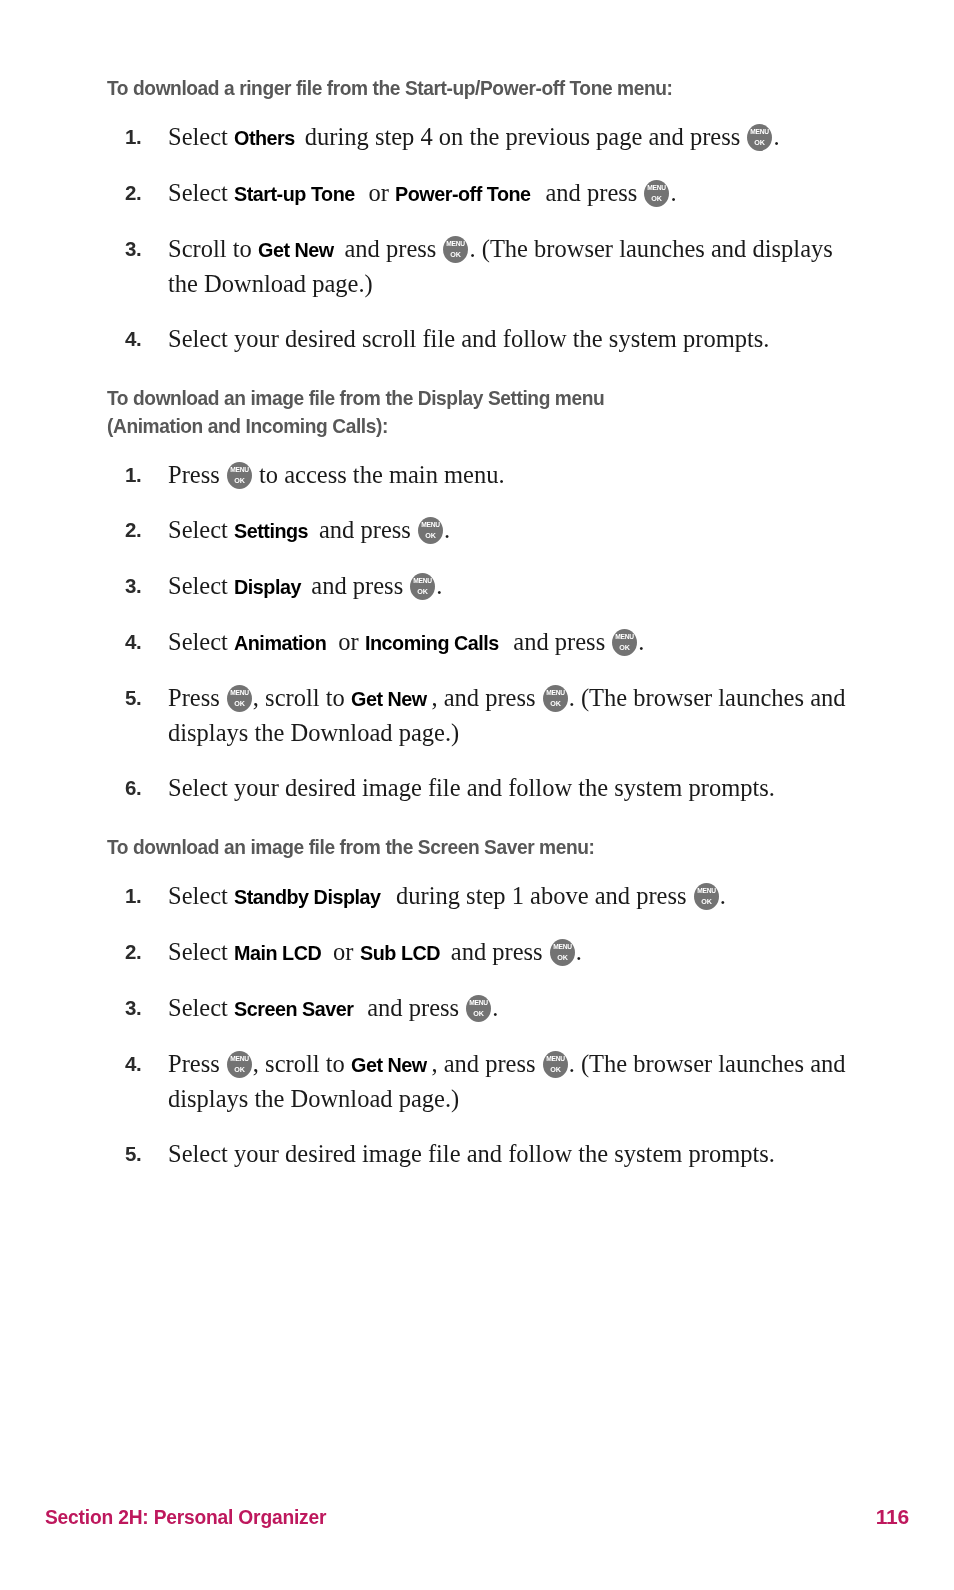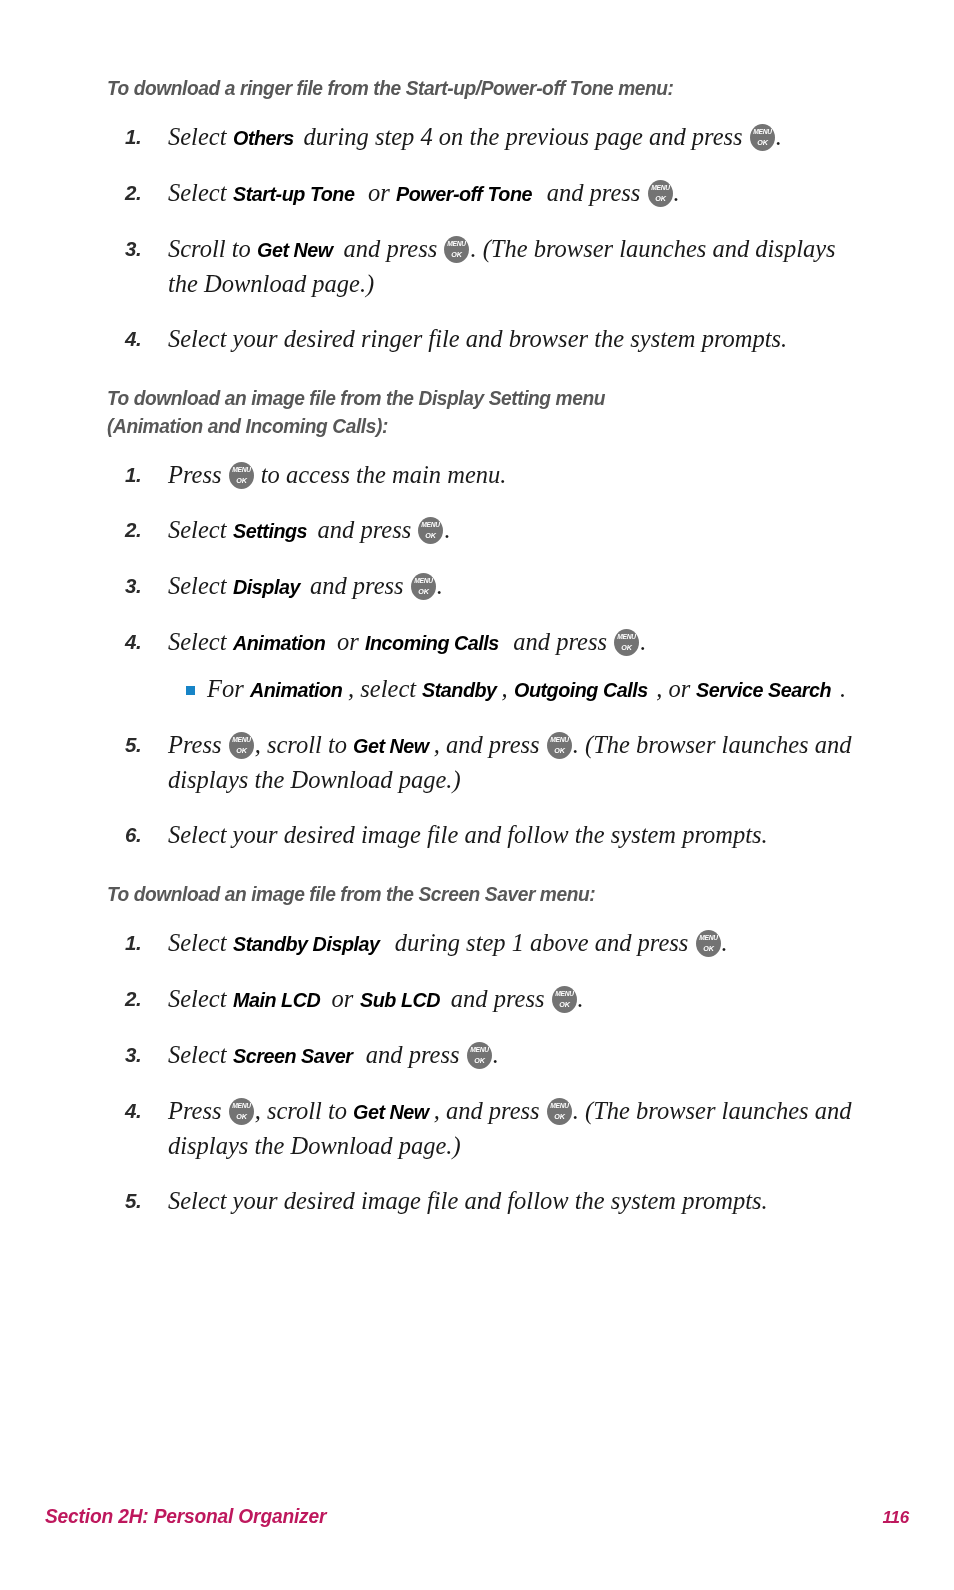--- a/index.html
+++ b/index.html
@@ -14,21 +14,20 @@
     -webkit-font-smoothing: antialiased;
     overflow: hidden;
     position: relative;
   }
 
   .page {
     position: relative;
     width: 954px;
     height: 1590px;
     box-sizing: border-box;
-    font-style: italic;
   }
 
   .content {
     position: absolute;
     left: 107px;
     top: 74px;
     width: 760px;
   }
 
   
@@ -157,21 +156,21 @@
     display: flex;
     justify-content: space-between;
     align-items: baseline;
     font-family: "Liberation Sans", sans-serif;
     font-weight: bold;
     font-size: 20px;
     color: #be185d;
     letter-spacing: -0.2px;
   }
   .footer-left { transform: scaleX(0.96); transform-origin: left center; }
-  .footer-right { font-size: 17px; text-align: right; }
+  .footer-right { font-size: 21px; text-align: right; }
 </style>
 </head>
 <body>
 
 <div class="page">
 
   <div class="content">
     <div id="sections-root">
         <div class="section-heading sec-gap-1">To download a ringer file from the Start-up/Power-off Tone menu:</div>
         <ol class="steps">
@@ -182,42 +181,41 @@
           <li class="step">
             <span class="step-num">2.</span>
             <span class="step-body"><span>Select </span><span class="ui">Start-up Tone</span><span> or </span><span class="ui">Power-off Tone</span><span> and press </span><span class="menukey"><span class="mk-top">MENU</span><span class="mk-bot">OK</span></span><span>.</span></span>
           </li>
           <li class="step">
             <span class="step-num">3.</span>
             <span class="step-body"><span>Scroll to </span><span class="ui">Get New</span><span> and press </span><span class="menukey"><span class="mk-top">MENU</span><span class="mk-bot">OK</span></span><span>. (The browser launches and displays the Download page.)</span></span>
           </li>
           <li class="step">
             <span class="step-num">4.</span>
-            <span class="step-body"><span>Select your desired ringer file and browser the system prompts.</span></span>
+            <span class="step-body"><span>Select your desired scroll file and follow the system prompts.</span></span>
           </li>
         </ol>
         <div class="section-heading sec-gap">To download an image file from the Display Setting menu
 (Animation and Incoming Calls):</div>
         <ol class="steps">
           <li class="step">
             <span class="step-num">1.</span>
             <span class="step-body"><span>Press </span><span class="menukey"><span class="mk-top">MENU</span><span class="mk-bot">OK</span></span><span> to access the main menu.</span></span>
           </li>
           <li class="step">
             <span class="step-num">2.</span>
             <span class="step-body"><span>Select </span><span class="ui">Settings</span><span> and press </span><span class="menukey"><span class="mk-top">MENU</span><span class="mk-bot">OK</span></span><span>.</span></span>
           </li>
           <li class="step">
             <span class="step-num">3.</span>
             <span class="step-body"><span>Select </span><span class="ui">Display</span><span> and press </span><span class="menukey"><span class="mk-top">MENU</span><span class="mk-bot">OK</span></span><span>.</span></span>
           </li>
           <li class="step">
             <span class="step-num">4.</span>
             <span class="step-body"><span>Select </span><span class="ui">Animation</span><span> or </span><span class="ui">Incoming Calls</span><span> and press </span><span class="menukey"><span class="mk-top">MENU</span><span class="mk-bot">OK</span></span><span>.</span></span>
-            <div class="subitem"><span class="sub-bullet"></span><span><span>For </span><span class="ui">Animation</span><span>, select </span><span class="ui">Standby</span><span>, </span><span class="ui">Outgoing Calls</span><span>, or </span><span class="ui">Service Search</span><span>.</span></span></div>
           </li>
           <li class="step">
             <span class="step-num">5.</span>
             <span class="step-body"><span>Press </span><span class="menukey"><span class="mk-top">MENU</span><span class="mk-bot">OK</span></span><span>, scroll to </span><span class="ui">Get New</span><span>, and press </span><span class="menukey"><span class="mk-top">MENU</span><span class="mk-bot">OK</span></span><span>. (The browser launches and displays the Download page.)</span></span>
           </li>
           <li class="step">
             <span class="step-num">6.</span>
             <span class="step-body"><span>Select your desired image file and follow the system prompts.</span></span>
           </li>
         </ol>

